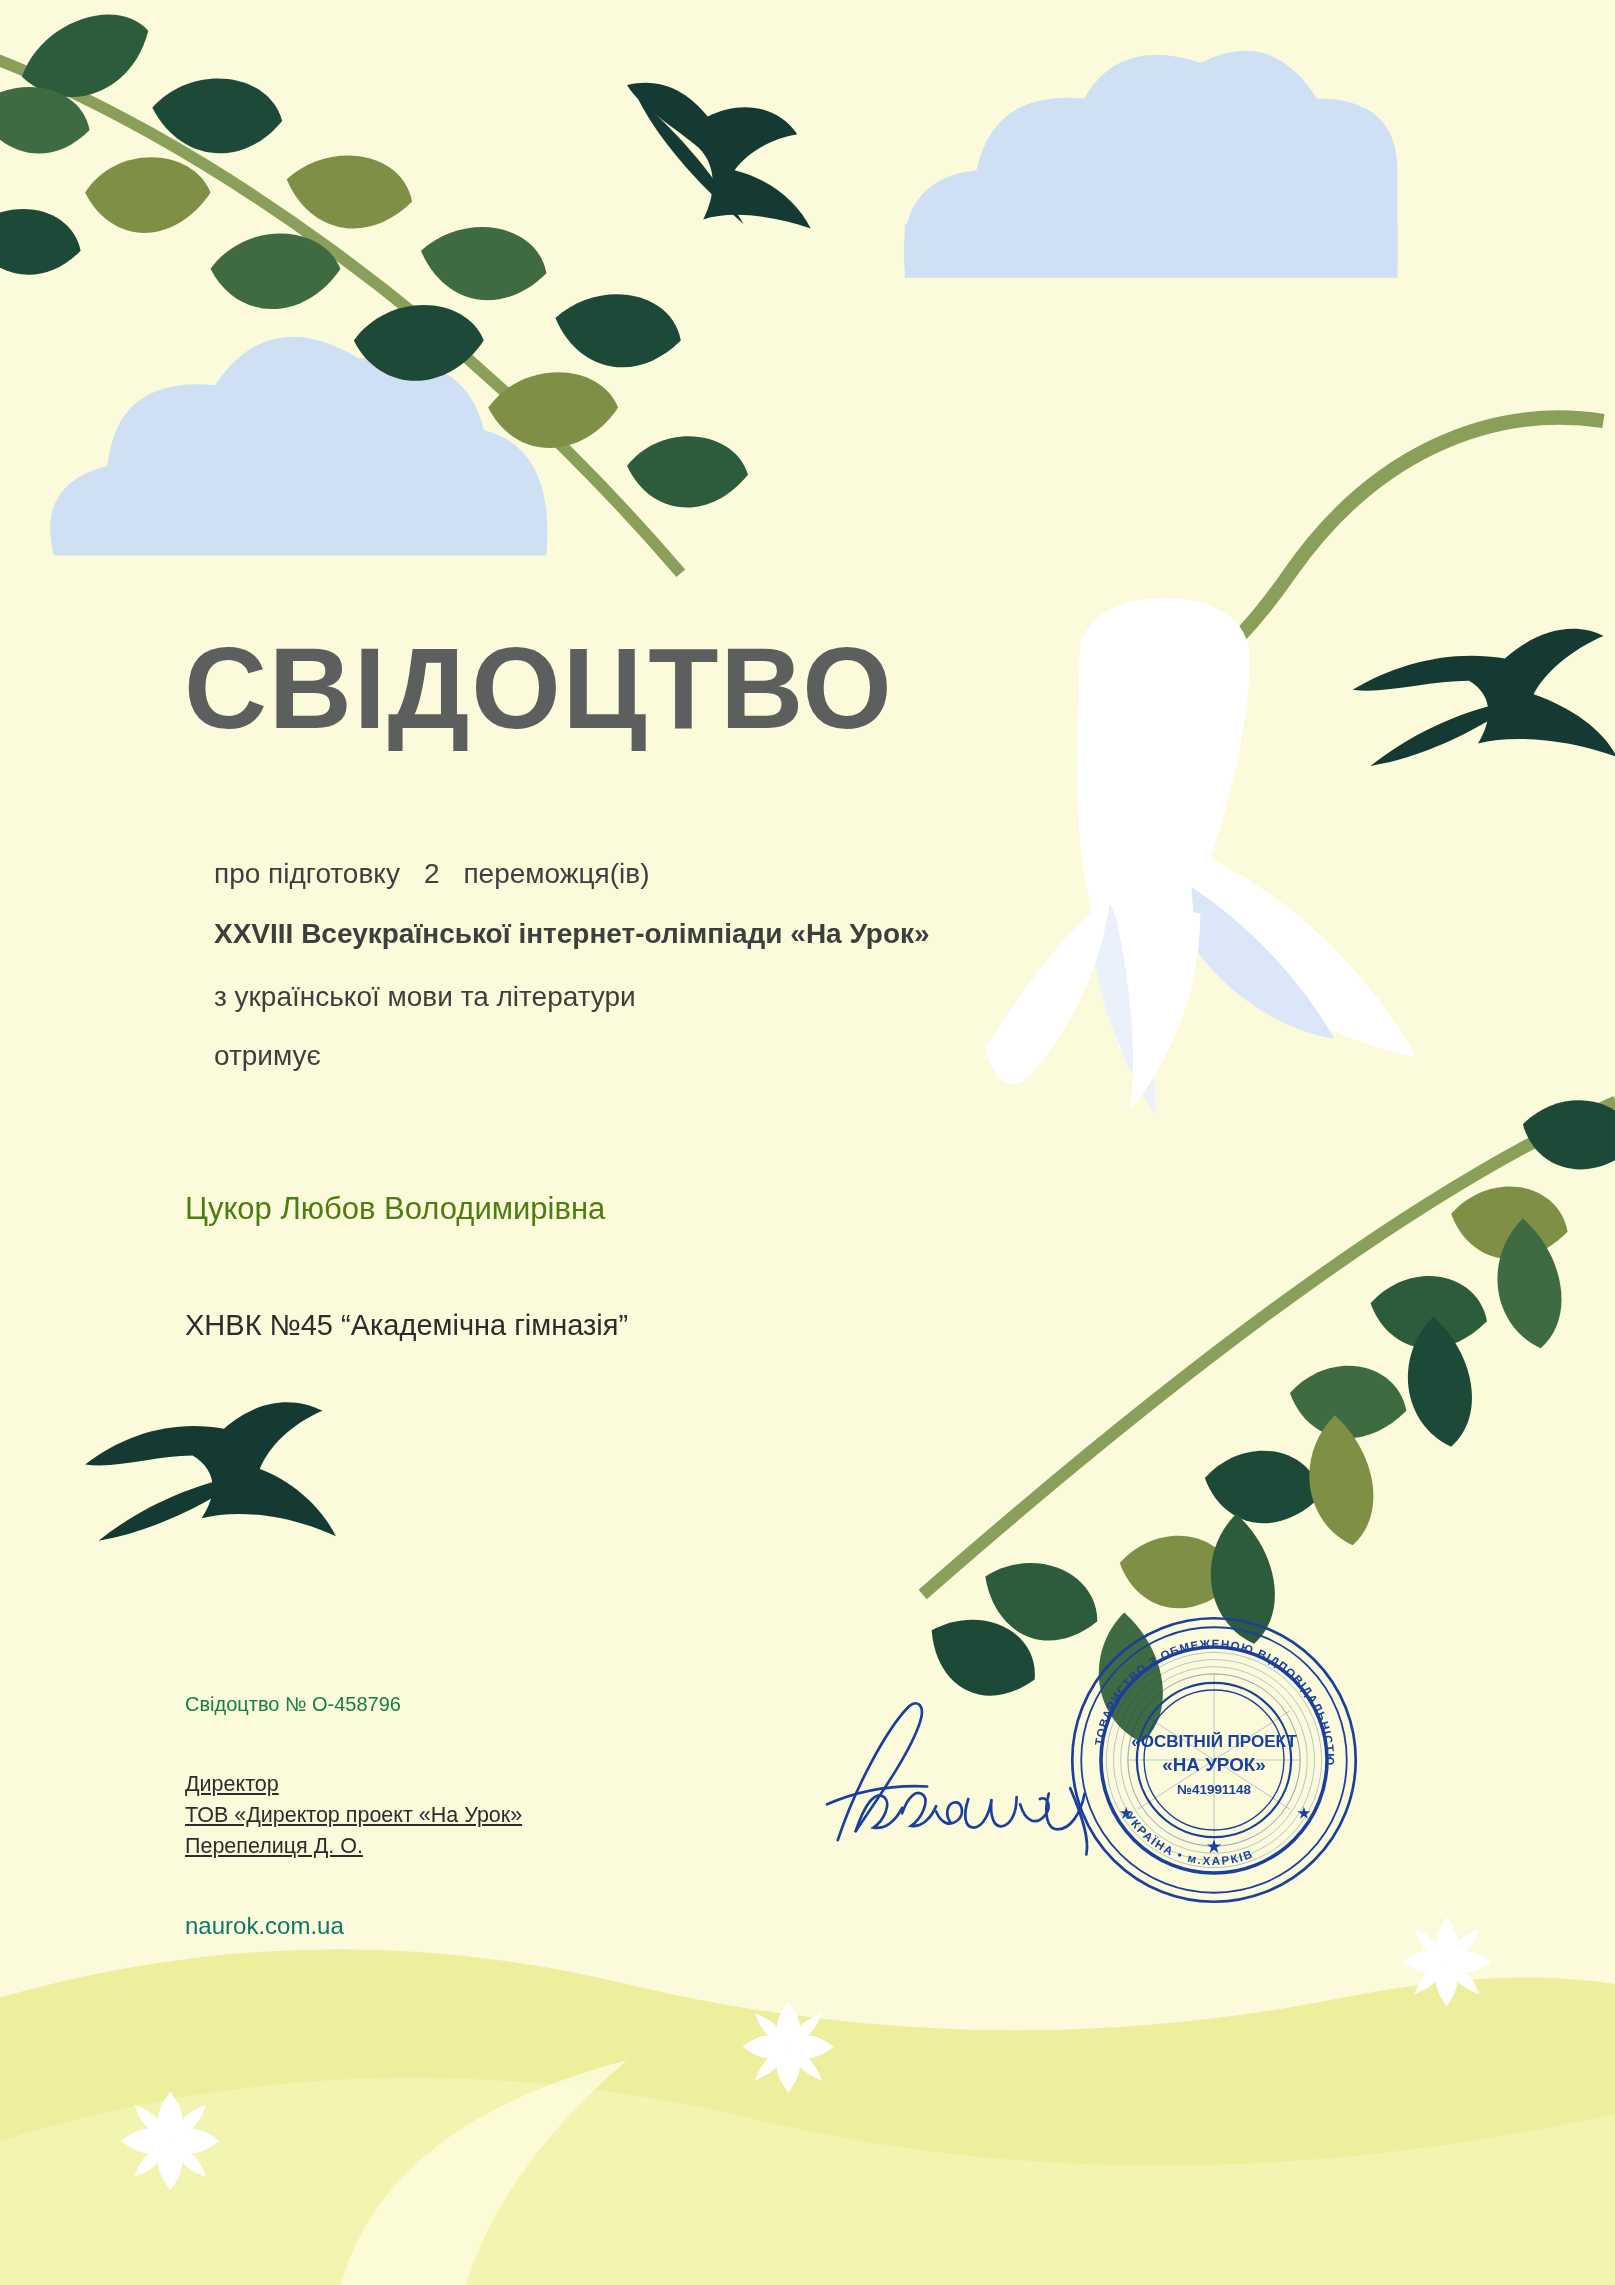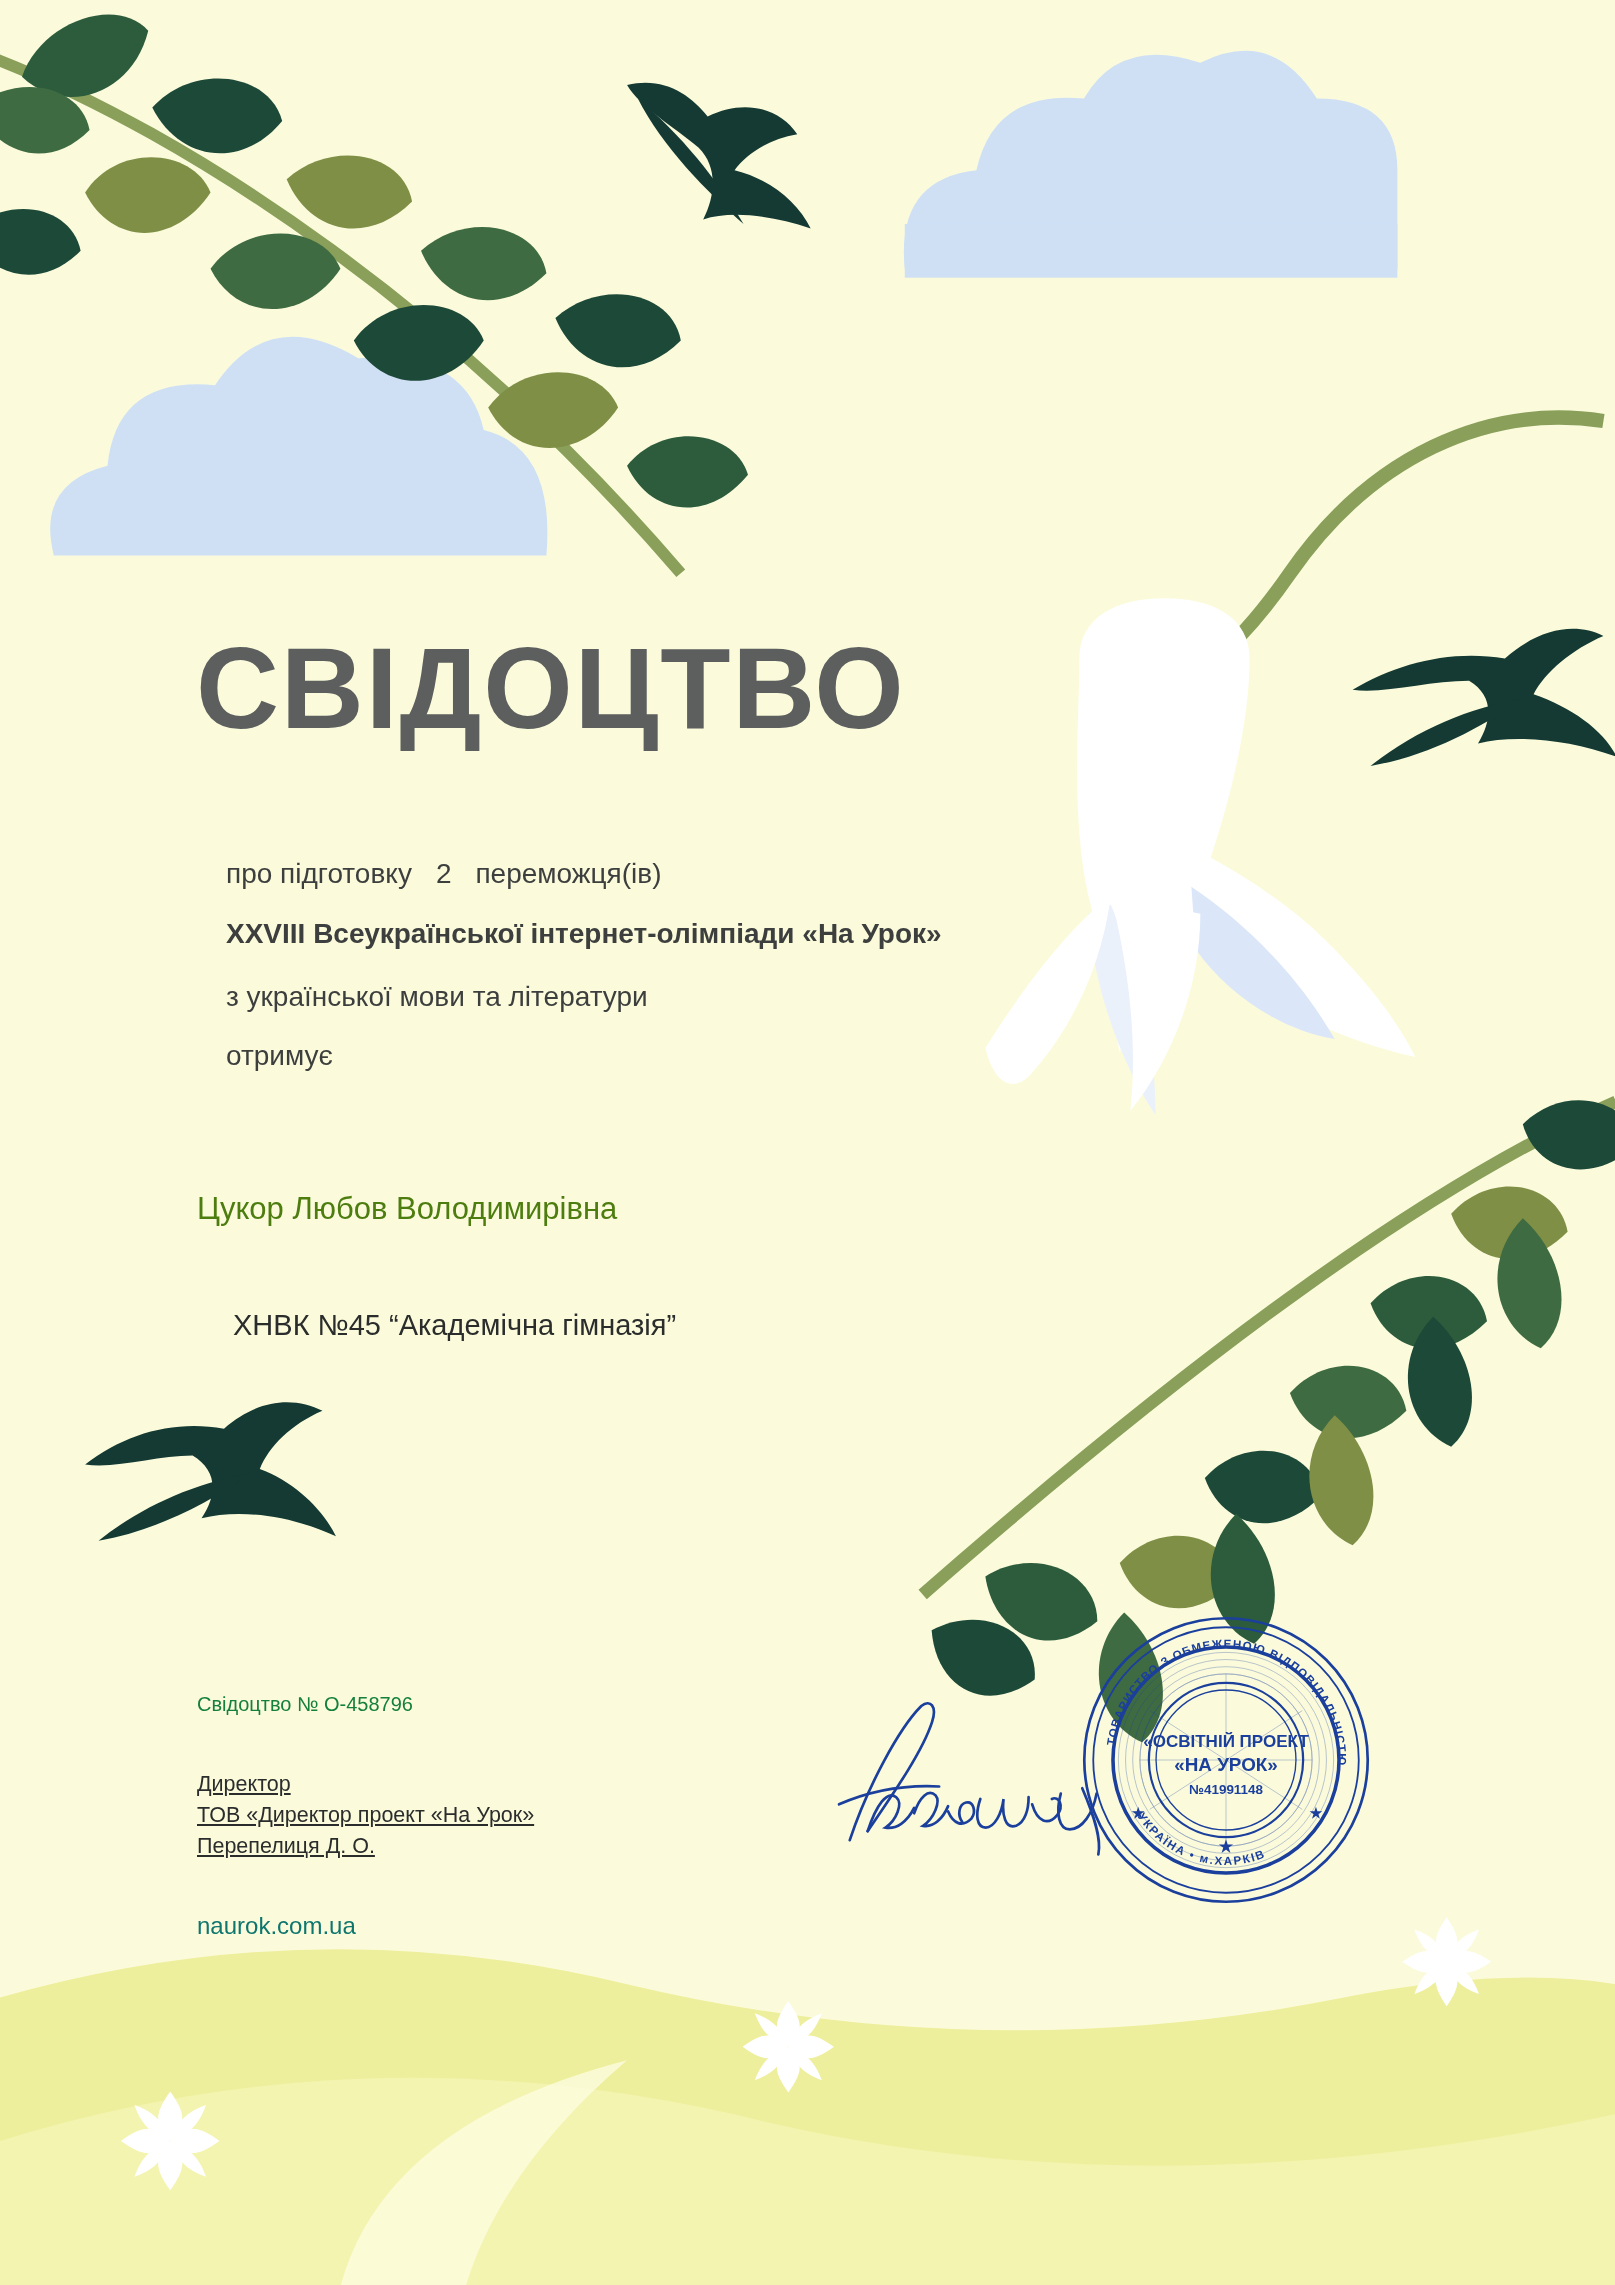--- a/index.html
+++ b/index.html
@@ -21,21 +21,21 @@
   }
   svg.deco {
     position: absolute;
     top: 0;
     left: 0;
     width: 1616px;
     height: 2286px;
   }
   .content {
     position: absolute;
-    left: 12px;
+    left: 0;
     top: 0;
     width: 1496px;
     height: 2286px;
   }
   .title {
     position: absolute;
     left: 184px;
     top: 631px;
     font-size: 115px;
     font-weight: bold;
@@ -70,21 +70,20 @@
     color: #4d7c0f;
     white-space: nowrap;
   }
   .school {
     position: absolute;
     left: 185px;
     top: 1309px;
     font-size: 29px;
     color: #2b2d2c;
     white-space: nowrap;
-    margin-left: 36px;
   }
   .certno {
     position: absolute;
     left: 185px;
     top: 1693px;
     font-size: 20px;
     color: #15803d;
     white-space: nowrap;
   }
   .signblock {

